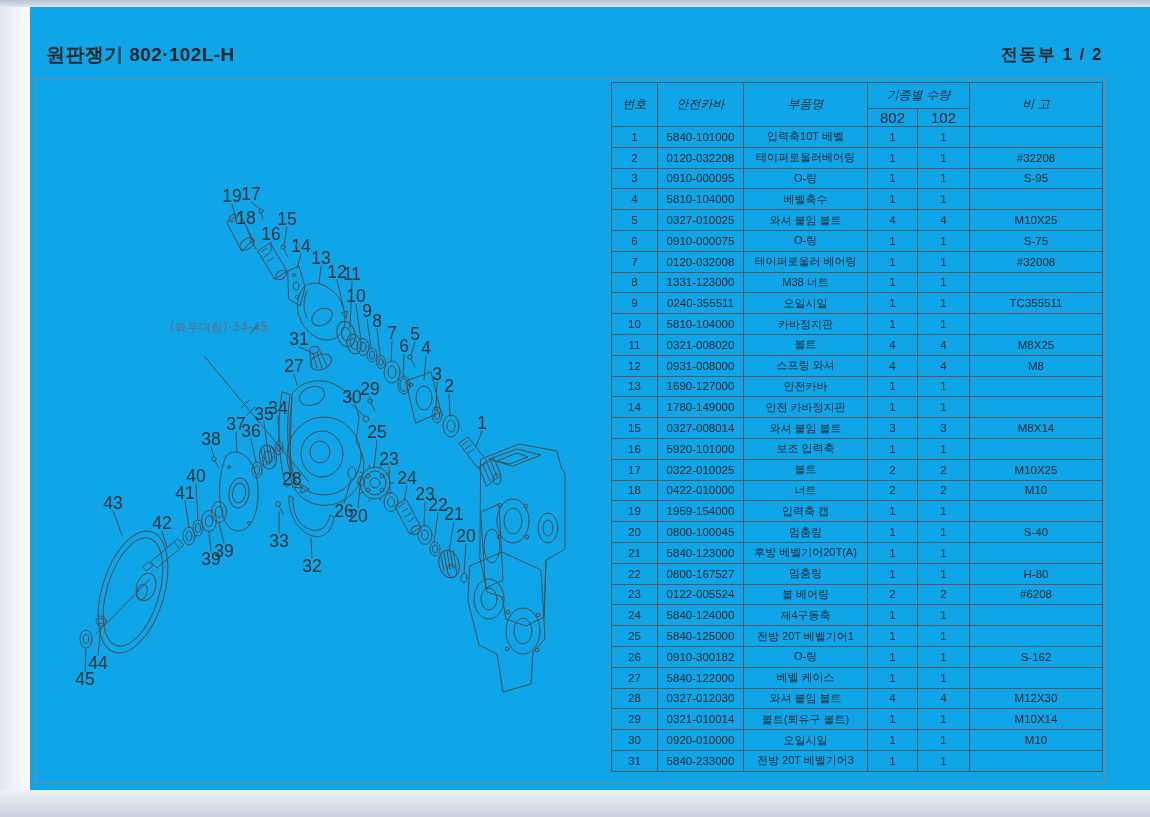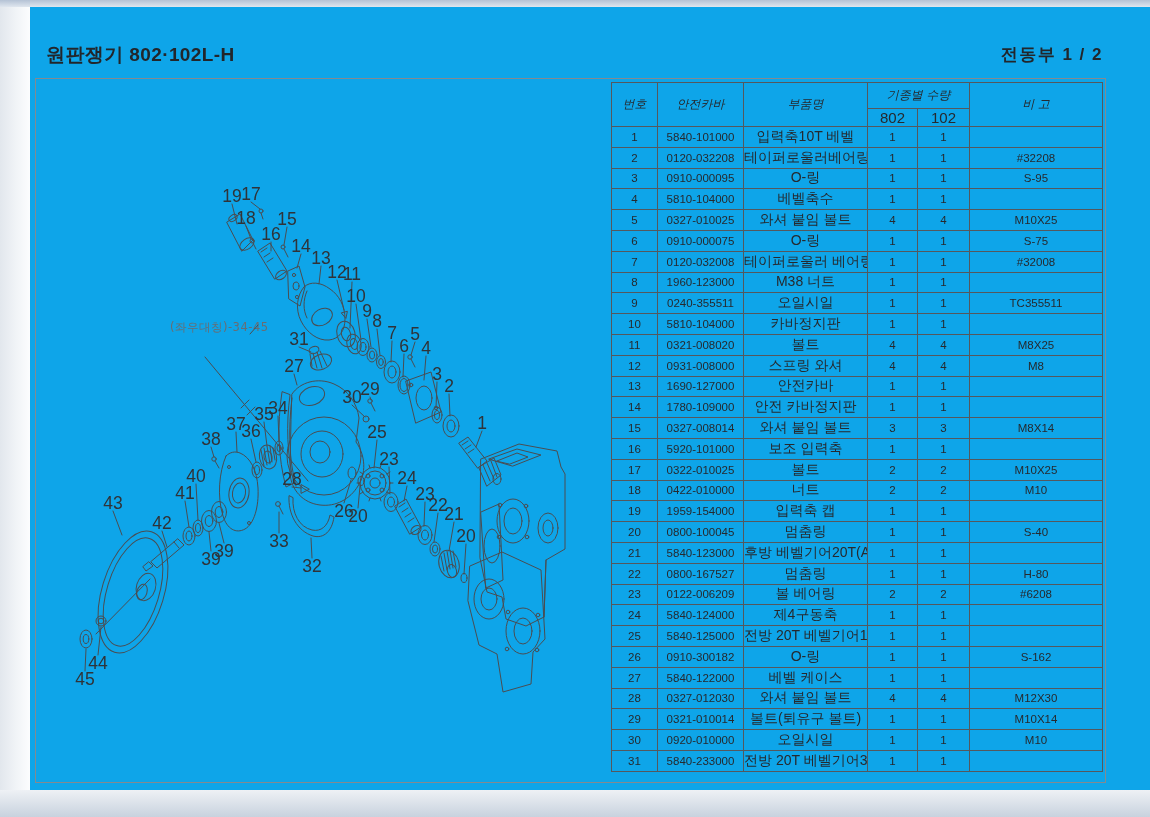--- a/index.html
+++ b/index.html
@@ -33,21 +33,21 @@
   table.parts{position:absolute;left:611px;top:82px;width:491px;border-collapse:collapse;
         table-layout:fixed;}
   .parts th,.parts td{border:1px solid #55585d;text-align:center;vertical-align:middle;
         color:#26292e;padding:0;overflow:hidden;white-space:nowrap;}
   .parts th{font-weight:normal;font-size:12px;}
   .parts thead tr.h1{height:26px;font-style:italic;}
   .parts thead tr.h2{height:17px;}
   .parts thead tr.h2 th{font-size:15px;}
   .parts tbody tr{height:20.8px;}
   .parts td{font-size:11.5px;}
-  .parts td.c2{font-size:14px;}
+  .parts td.c2{font-size:11px;}
 </style>
 </head>
 <body>
 
 <div class="page">
   <div class="band-top"></div>
   <div class="band-left"></div>
   <div class="band-bottom"></div>
 
   <div class="title-left">원판쟁기 802·102L-H</div>
@@ -438,21 +438,21 @@
         <tr>
           <td class="c0">7</td>
           <td class="c1">0120-032008</td>
           <td class="c2">테이퍼로울러 베어링</td>
           <td class="c3">1</td>
           <td class="c4">1</td>
           <td class="c5">#32008</td>
         </tr>
         <tr>
           <td class="c0">8</td>
-          <td class="c1">1960-123000</td>
+          <td class="c1">1331-123000</td>
           <td class="c2">M38 너트</td>
           <td class="c3">1</td>
           <td class="c4">1</td>
           <td class="c5"></td>
         </tr>
         <tr>
           <td class="c0">9</td>
           <td class="c1">0240-355511</td>
           <td class="c2">오일시일</td>
           <td class="c3">1</td>
@@ -486,21 +486,21 @@
         <tr>
           <td class="c0">13</td>
           <td class="c1">1690-127000</td>
           <td class="c2">안전카바</td>
           <td class="c3">1</td>
           <td class="c4">1</td>
           <td class="c5"></td>
         </tr>
         <tr>
           <td class="c0">14</td>
-          <td class="c1">1780-109000</td>
+          <td class="c1">1780-149000</td>
           <td class="c2">안전 카바정지판</td>
           <td class="c3">1</td>
           <td class="c4">1</td>
           <td class="c5"></td>
         </tr>
         <tr>
           <td class="c0">15</td>
           <td class="c1">0327-008014</td>
           <td class="c2">와셔 붙임 볼트</td>
           <td class="c3">3</td>
@@ -558,21 +558,21 @@
         <tr>
           <td class="c0">22</td>
           <td class="c1">0800-167527</td>
           <td class="c2">멈춤링</td>
           <td class="c3">1</td>
           <td class="c4">1</td>
           <td class="c5">H-80</td>
         </tr>
         <tr>
           <td class="c0">23</td>
-          <td class="c1">0122-006209</td>
+          <td class="c1">0122-005524</td>
           <td class="c2">볼 베어링</td>
           <td class="c3">2</td>
           <td class="c4">2</td>
           <td class="c5">#6208</td>
         </tr>
         <tr>
           <td class="c0">24</td>
           <td class="c1">5840-124000</td>
           <td class="c2">제4구동축</td>
           <td class="c3">1</td>

